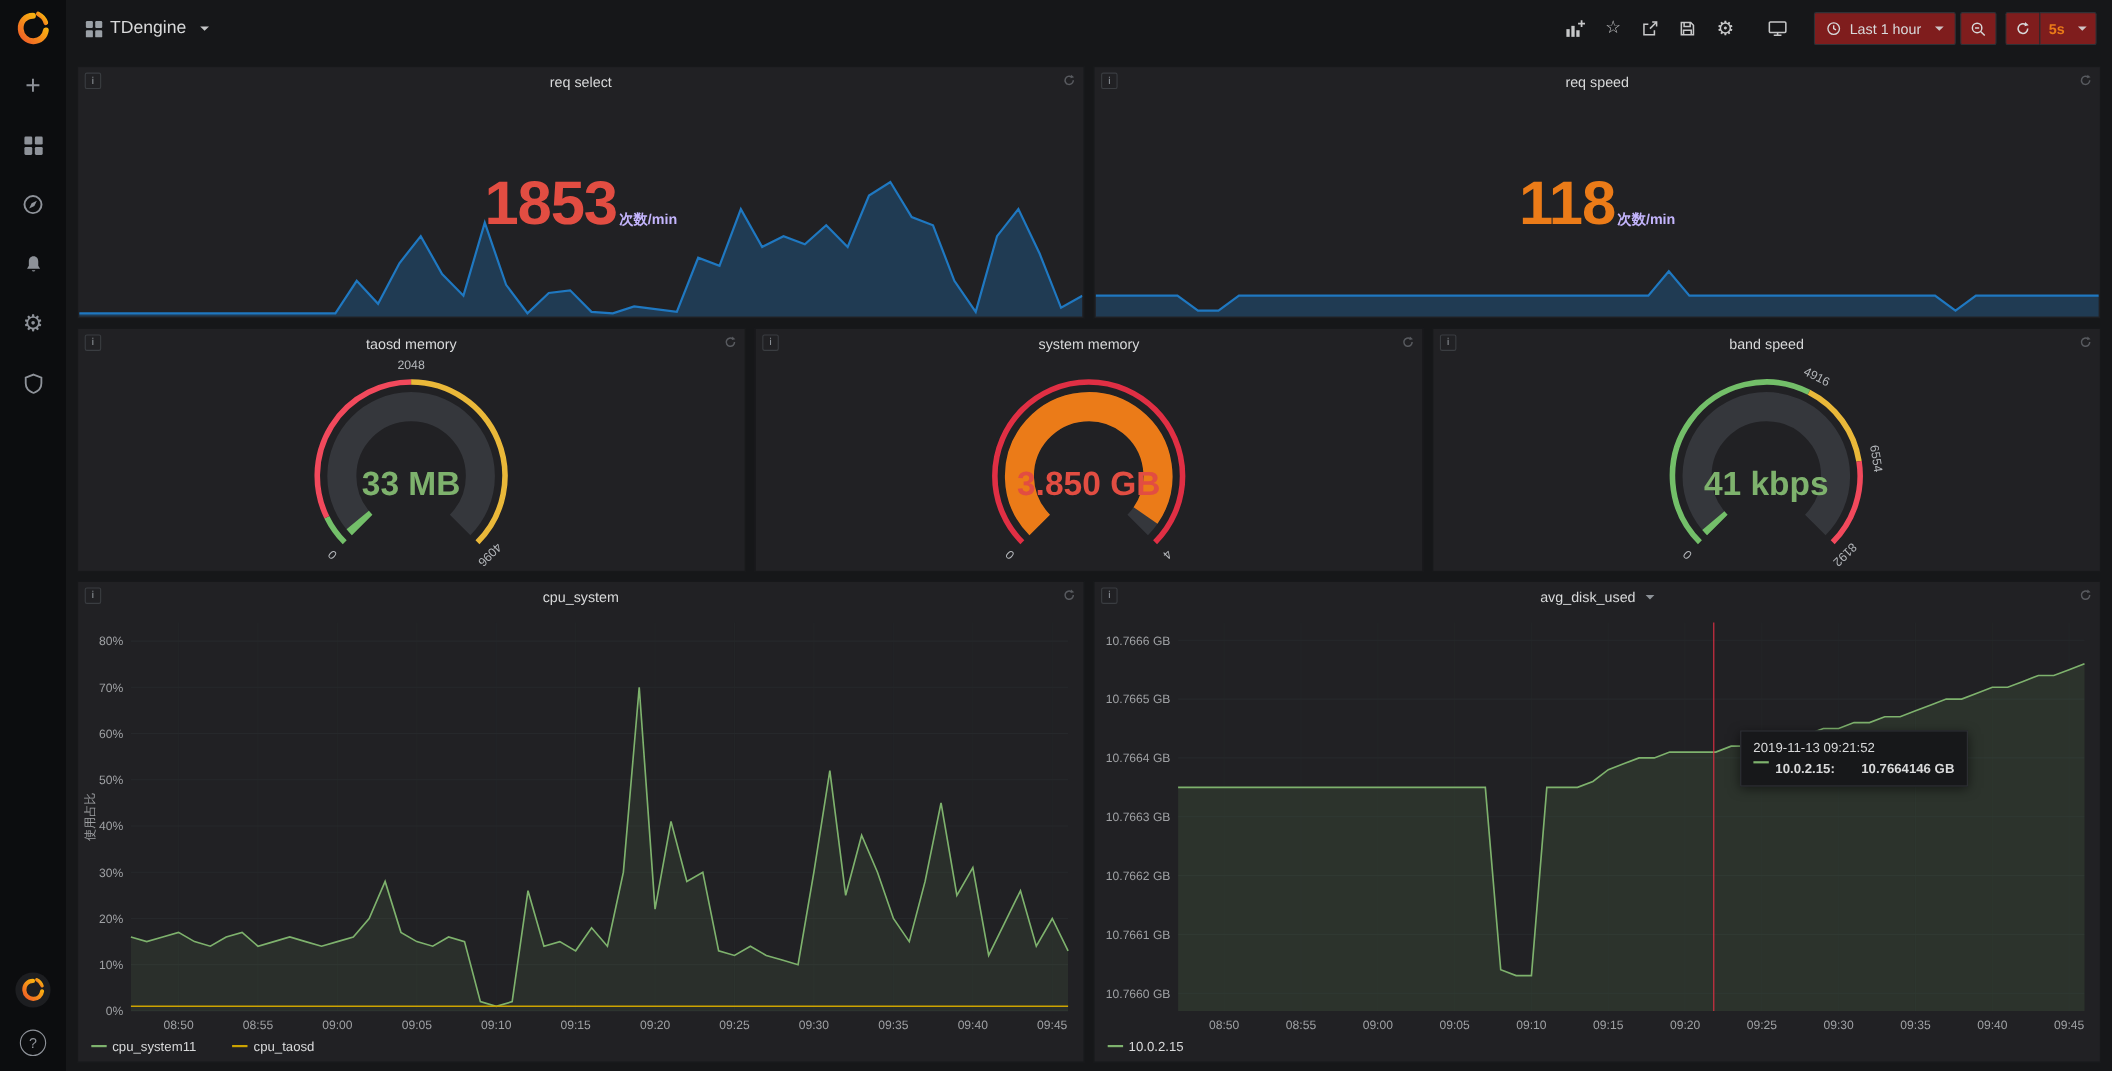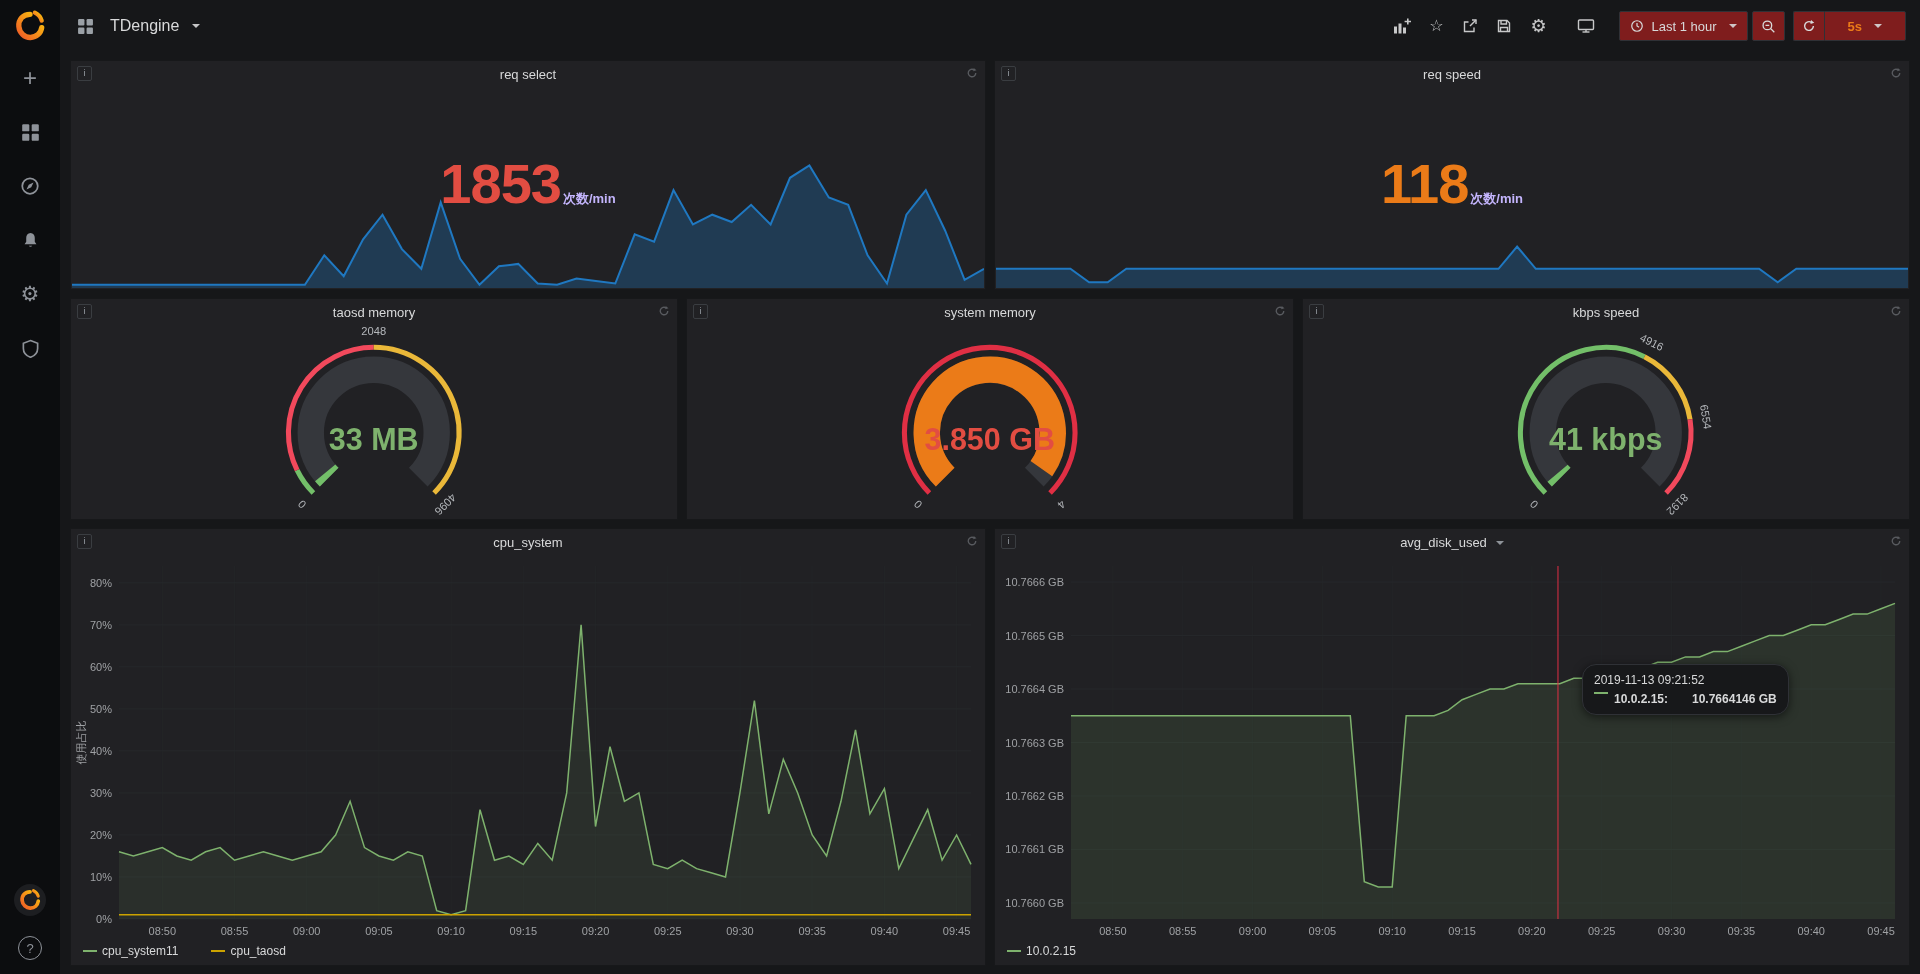--- a/index.html
+++ b/index.html
@@ -11,21 +11,21 @@
   .sidebar{width:60px;background:#0c0d0f;display:flex;flex-direction:column;align-items:center;flex:none}
   .logo-btn{margin:9px 0 20px;cursor:pointer}
   .side-nav{display:flex;flex-direction:column;align-items:center;gap:30px;color:#8e9299}
   .side-icon{width:24px;height:24px;display:flex;align-items:center;justify-content:center;cursor:pointer;font-size:20px}
   .side-bottom{margin-top:auto;display:flex;flex-direction:column;align-items:center;gap:20px;margin-bottom:14px;color:#8e9299}
   .avatar{width:32px;height:32px;border-radius:50%;background:#1d1e21;display:flex;align-items:center;justify-content:center;cursor:pointer;overflow:hidden}
   .help-circle{width:22px;height:22px;border:1.5px solid #8e9299;border-radius:50%;display:flex;align-items:center;justify-content:center;font-size:13px;cursor:pointer}
 
   
   .main{flex:1;display:flex;flex-direction:column;min-width:0}
-  .navbar{height:52px;flex:none;display:flex;align-items:center;padding:0 14px 0 10px;gap:10px}
+  .navbar{height:52px;flex:none;display:flex;align-items:center;padding:0 14px 0 10px;gap:0}
   .nav-title{font-size:16px;color:#d8d9da;display:flex;align-items:center;gap:8px;cursor:pointer}
   .caret{width:0;height:0;border-left:4px solid transparent;border-right:4px solid transparent;border-top:4px solid currentColor;display:inline-block;margin-left:5px;opacity:.9}
   .nav-right{margin-left:auto;display:flex;align-items:center;gap:4px}
   button{font-family:inherit;font-size:13px;color:#d8d9da;background:none;border:none;cursor:pointer}
   .icon-btn{width:30px;height:28px;display:flex;align-items:center;justify-content:center;color:#c7c8c9}
   .icon-btn .uni{font-size:16px;line-height:1}
   .gap-left{margin-left:14px}
   .btn-outline{display:flex;align-items:center;gap:7px;background:#7f1d1d;border:1px solid #2f3136;border-radius:2px;height:30px;padding:0 10px}
   .btn-group{display:flex;margin-left:4px}
   .btn-group .btn-outline{border-radius:0}
@@ -55,21 +55,21 @@
   
   .gauge-box{flex:1;display:flex;align-items:center;justify-content:center;min-height:0}
   .gauge-box svg{height:100%;max-width:100%}
 
   
   .chart-wrap{flex:1;position:relative;min-height:0}
   .chart-wrap svg{position:absolute;left:0;top:0}
   .legend{height:20px;flex:none;display:flex;align-items:center;gap:33px;padding:0 0 4px 12px;font-size:12px}
   .legend-item{display:flex;align-items:center;gap:5px;cursor:pointer;color:#d8d9da}
   .swatch{width:14px;height:2px;display:inline-block}
-  .tooltip{position:absolute;background:#17181a;border:1px solid #2f3136;border-radius:14px;padding:8px 11px;font-size:12px;box-shadow:0 2px 10px rgba(0,0,0,.55);white-space:nowrap;z-index:5;pointer-events:none}
+  .tooltip{position:absolute;background:#17181a;border:1px solid #2f3136;border-radius:0;padding:8px 11px;font-size:12px;box-shadow:0 2px 10px rgba(0,0,0,.55);white-space:nowrap;z-index:5;pointer-events:none}
   .tt-time{margin-bottom:5px;color:#d8d9da}
   .tt-row{display:flex;align-items:flex-start;gap:6px}
   .tt-val{font-weight:700;margin-left:18px}
 </style>
 </head>
 <body>
 
 <div class="app">
 
   <aside class="sidebar">
@@ -206,21 +206,21 @@
               <path d="M4.8 6.8 H8.8"></path>
             </svg>
         </button>
         <div class="btn-group">
           <button class="btn-outline" style="padding:0 8px">
             <svg width="14" height="14" viewBox="0 0 16 16">
                 <path d="M13 8 A5 5 0 1 1 10.8 3.9" stroke="currentColor" stroke-width="1.6" fill="none"></path>
                 <path d="M10.3 1.2 L14 4.4 L9.7 5.6 Z" fill="currentColor"></path>
               </svg>
           </button>
-          <button class="btn-outline" style="padding:0 23px">
+          <button class="btn-outline" style="padding:0 8px">
             <span class="interval-label">5s</span>
             <span class="caret"></span>
           </button>
         </div>
       </div>
     </header>
 
     <main class="dash">
 
       <div class="row row1">
@@ -331,21 +331,21 @@
 
         <section class="panel">
           <div class="info-corner">i</div>
           <div class="spinner">
             <svg width="12" height="12" viewBox="0 0 16 16">
                 <path d="M13 8 A5 5 0 1 1 10.8 3.9" stroke="#66696e" stroke-width="1.8" fill="none"></path>
                 <path d="M10.3 1.2 L14 4.4 L9.7 5.6 Z" fill="#66696e"></path>
               </svg>
           </div>
           <header class="panel-header">
-              <span>kbps speed</span>
+              <span>band speed</span>
             </header>
           <div class="panel-body">
             <div class="gauge-box">
                 <svg viewBox="0 0 220 190">
                   <path d="M 66.16 148.84 A 62 62 0 1 1 153.84 148.84" stroke="#35373c" stroke-width="26" fill="none"></path>
                   <path d="M 66.16 148.84 A 62 62 0 0 1 62.60 144.97" stroke="#73bf69" stroke-width="26" fill="none"></path>
                   <path d="M 50.60 164.40 A 84 84 0 0 1 148.14 30.16" stroke="#73bf69" stroke-width="5" fill="none"></path>
                   <path d="M 148.14 30.16 A 84 84 0 0 1 192.97 91.86" stroke="#eab839" stroke-width="5" fill="none"></path>
                   <path d="M 192.97 91.86 A 84 84 0 0 1 169.40 164.40" stroke="#f2495c" stroke-width="5" fill="none"></path>
                   <text x="42.1" y="172.9" fill="#b4b7bb" font-size="11" text-anchor="middle" transform="rotate(-135 42.1 172.9)">0</text>

